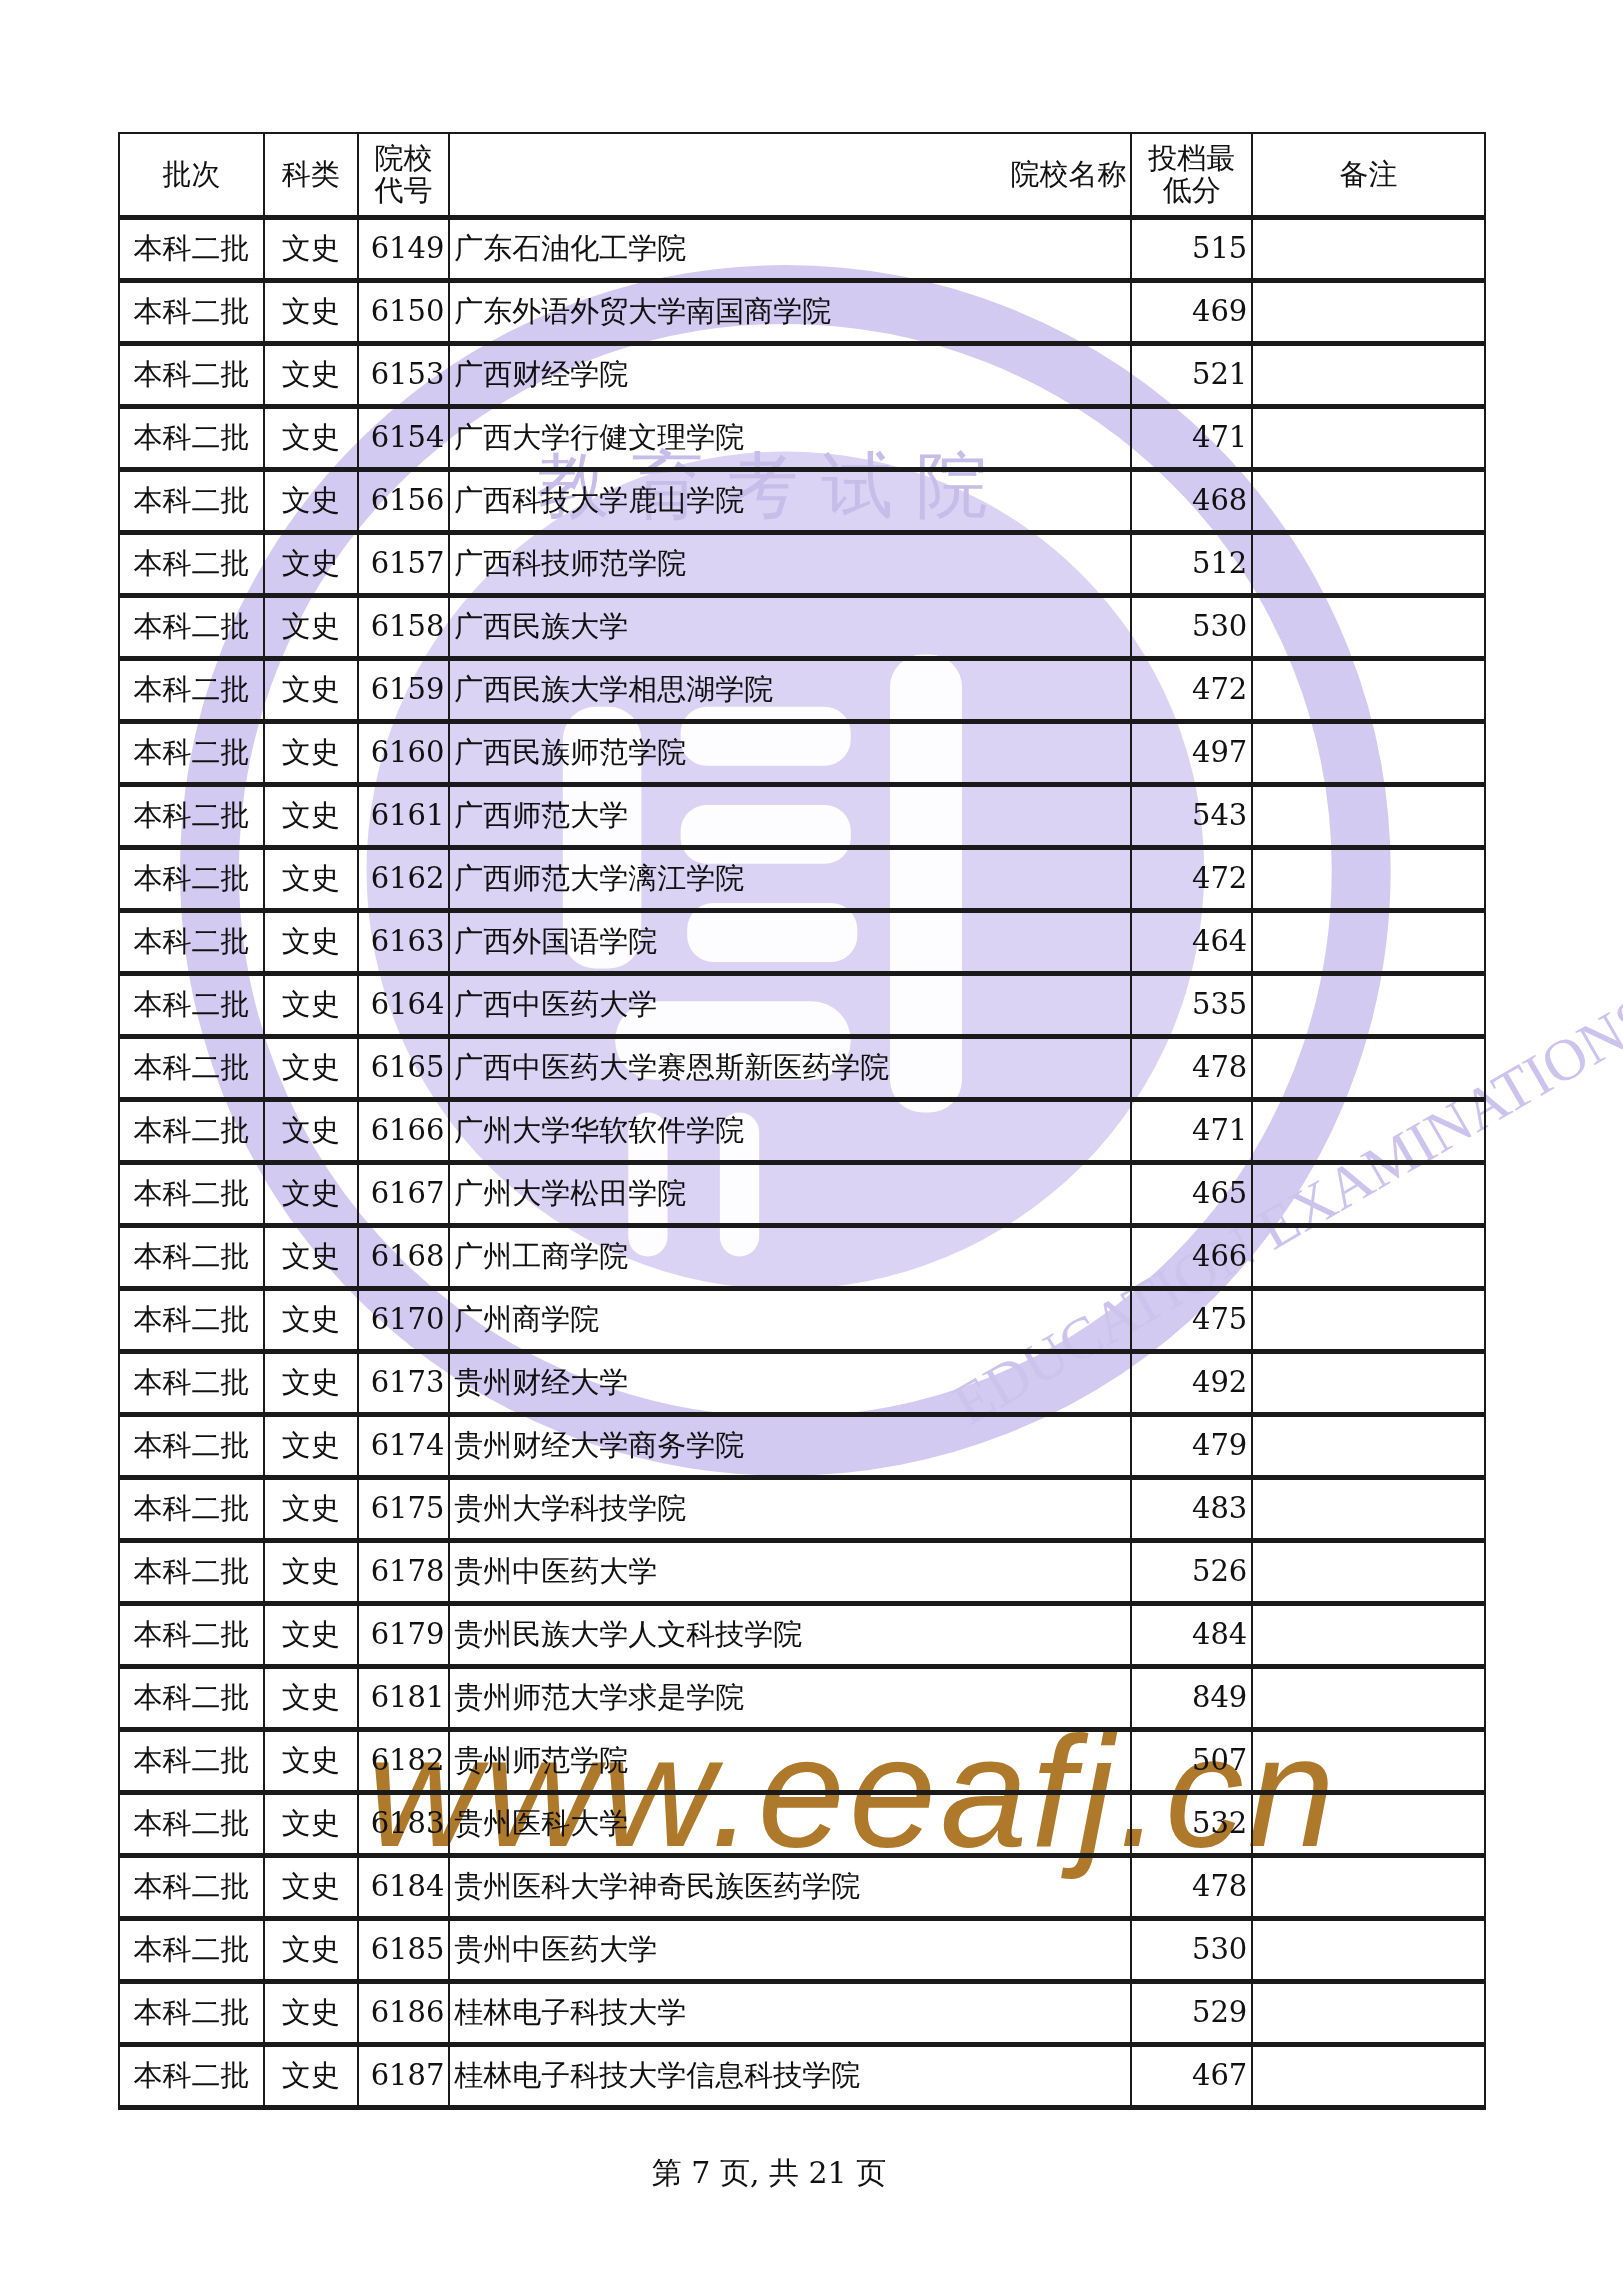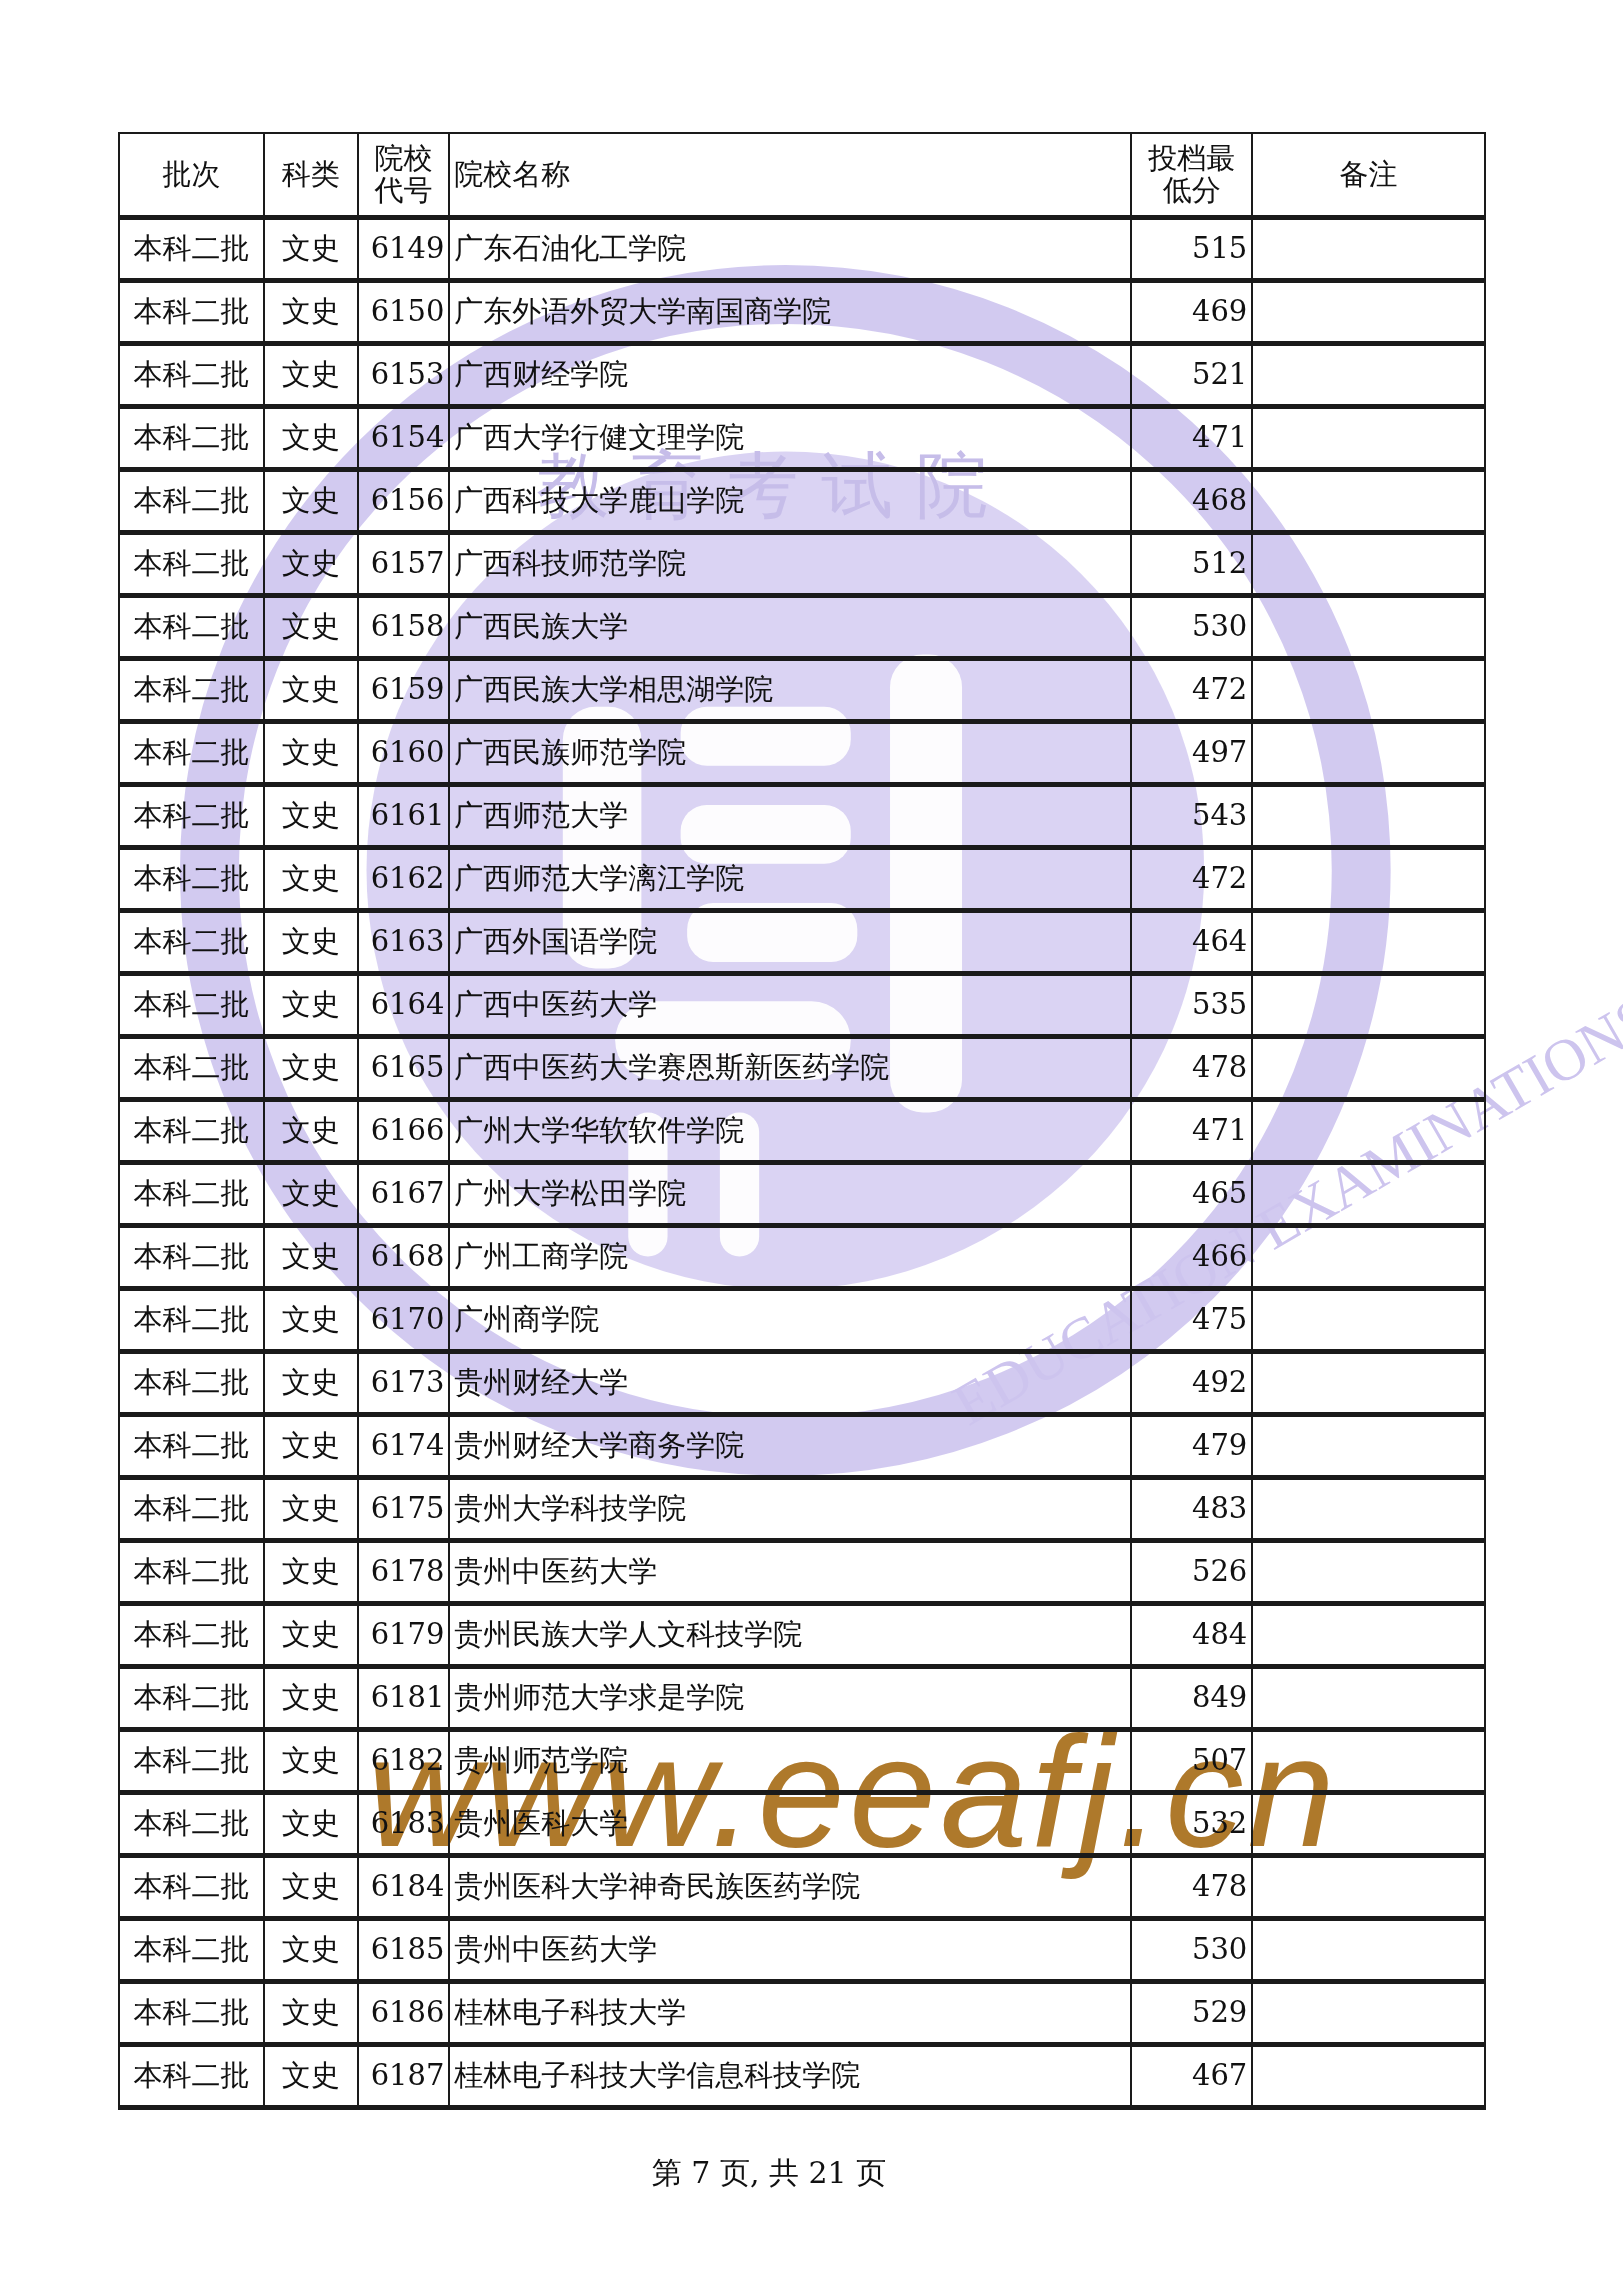--- a/index.html
+++ b/index.html
@@ -54,21 +54,21 @@
   <text x="820" y="780" font-family="DejaVu Serif, serif" font-size="110" fill="#c6bde9">教 育 考 试 院</text>
 </svg>
 <div class="wm-url">www.eeafj.cn</div>
 
 <table class="scores">
   <thead>
     <tr>
       <th class="col-batch">批次</th>
       <th class="col-type">科类</th>
       <th class="col-code">院校代号</th>
-      <th class="col-name" style="text-align:left">院校名称</th>
+      <th class="col-name" style="text-align:right">院校名称</th>
       <th class="col-score" style="text-align:center">投档最低分</th>
       <th class="col-note">备注</th>
     </tr>
   </thead>
   <tbody id="tbody">
       <tr>
         <td class="col-batch">本科二批</td>
         <td class="col-type">文史</td>
         <td class="col-code">6149</td>
         <td class="col-name">广东石油化工学院</td>

